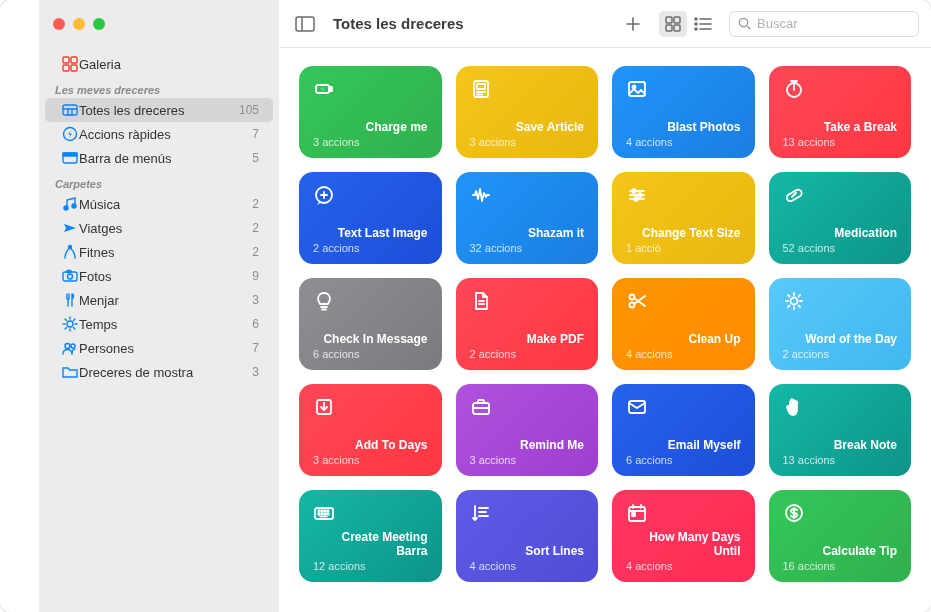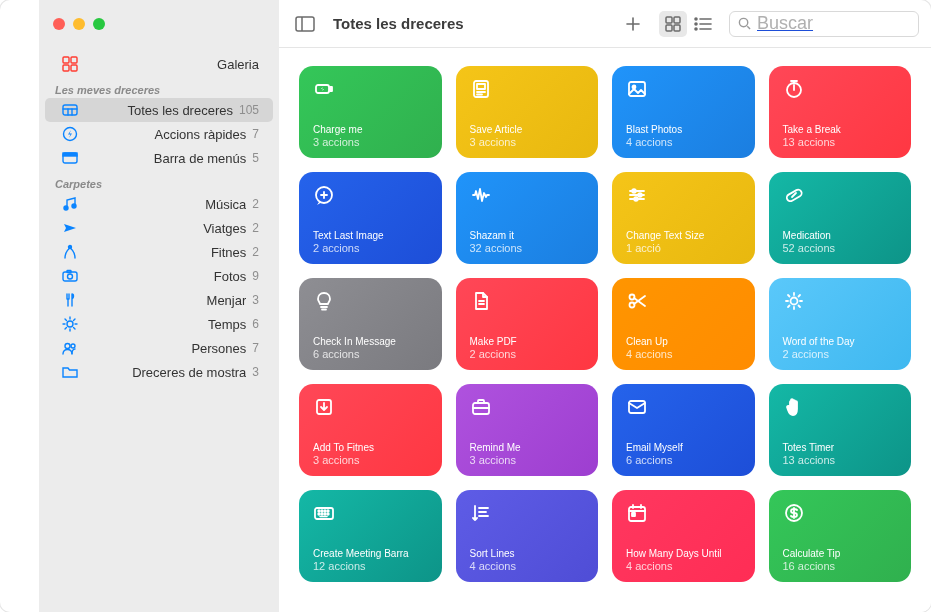--- a/index.html
+++ b/index.html
@@ -12,41 +12,41 @@
     .traffic-light { width:12px; height:12px; border-radius:50%; }
     .tl-red{background:#ff5f57;} .tl-yellow{background:#febc2e;} .tl-green{background:#28c840;}
 
     .toolbar { flex:1; display:flex; align-items:center; padding:0 12px; gap:12px; height:100%; border-bottom:1px solid #e5e5e5; }
     .toolbar .tb-icon { width:28px; height:26px; display:flex; align-items:center; justify-content:center; color:#6b6b6b; border-radius:5px;}
     .toolbar .title { font-size:15px; font-weight:600; color:#3c3c3c; margin-left:2px;}
     .toolbar .spacer { flex:1; }
     .tb-group{display:flex;gap:2px;}
     .search-wrap { display:flex; align-items:center; background:#fff; border:1px solid #d9d9d9; border-radius:6px; padding:3px 8px; width:190px; height:26px;}
     .search-wrap svg{color:#9a9a9a; flex-shrink:0;}
-    .search-wrap input { border:none; outline:none; font-size:18px; width:100%; margin-left:6px; color:#1d4ed8; background:transparent;text-decoration:underline;}
+    .search-wrap input { border:none; outline:none; font-size:13px; width:100%; margin-left:6px; color:#ec4899; background:transparent;}
     .search-wrap input::placeholder{color:#b0b0b0;}
 
     
     .split { flex:1; display:flex; min-height:0; }
 
     
     .sidebar { width:240px; background:#ececec; padding:4px 0 10px 0; overflow-y:auto; font-size:13px;}
-    .sb-item { display:flex; align-items:center; padding:3px 14px 3px 16px; gap:6px; color:#333; border-radius:5px; margin:0 6px;text-align:right;}
+    .sb-item { display:flex; align-items:center; padding:3px 14px 3px 16px; gap:0; color:#333; border-radius:5px; margin:0 6px;}
     .sb-item.selected { background:#d6d6d6; }
     .sb-icon{width:18px;height:18px;display:flex;align-items:center;justify-content:center;color:#0a84ff;flex-shrink:0;}
     .sb-label{flex:1;white-space:nowrap;overflow:hidden;text-overflow:ellipsis;}
     .sb-count{color:#8e8e8e;font-size:12px;}
     .sb-header{font-size:11px;font-weight:600;color:#8a8a8a;padding:8px 16px 2px 16px;font-style:italic;}
 
     
     .content { flex:1; overflow:auto; padding:18px 20px; background:#fff;}
     .grid { display:grid; grid-template-columns: repeat(4, 1fr); gap:14px; }
     .card { border-radius:14px; padding:12px 14px 10px 14px; color:#fff; height:92px; display:flex; flex-direction:column; justify-content:space-between; cursor:pointer;}
     .card-icon{width:22px;height:22px;display:flex;align-items:center;justify-content:center;}
-    .card-title{font-size:10px;font-weight:400;line-height:1.15;}
+    .card-title{font-size:12px;font-weight:700;line-height:1.15;text-align:right;}
     .card-sub{font-size:11px;opacity:0.78;margin-top:1px;}
     .card-bottom{display:flex;flex-direction:column;}
 
     
     .g-green{background:linear-gradient(135deg,#34c759,#30b04e);}
     .g-yellow{background:linear-gradient(135deg,#f5c518,#e8b80f);}
     .g-blue{background:linear-gradient(135deg,#2094fa,#1b7ee0);}
     .g-red{background:linear-gradient(135deg,#ff4757,#ff3742);}
     .g-darkblue{background:linear-gradient(135deg,#2563eb,#1d4ed8);}
     .g-teal{background:linear-gradient(135deg,#14b8a6,#0d9488);}
@@ -423,21 +423,21 @@
             </div>
           </div>
           <div class="card g-red">
             <div class="card-icon">
               <svg width="22" height="22" viewBox="0 0 22 22" fill="none" stroke="white" stroke-width="1.8" stroke-linecap="round" stroke-linejoin="round">
                 <rect x="4" y="4" width="14" height="14" rx="2"></rect>
                 <path d="M11 7 L11 13 M8 11 L11 14 L14 11"></path>
               </svg>
             </div>
             <div class="card-bottom">
-              <div class="card-title">Add To Fitnes</div>
+              <div class="card-title">Add To Days</div>
               <div class="card-sub">3 accions</div>
             </div>
           </div>
           <div class="card g-purple">
             <div class="card-icon">
               <svg width="22" height="22" viewBox="0 0 22 22" fill="none" stroke="white" stroke-width="1.8" stroke-linecap="round" stroke-linejoin="round">
                 <rect x="3" y="7" width="16" height="11" rx="2"></rect>
                 <path d="M8 7 L8 5 C8 4 9 4 9 4 L13 4 C13 4 14 4 14 5 L14 7"></path>
                 <line x1="3" y1="12" x2="19" y2="12"></line>
               </svg>
@@ -459,21 +459,21 @@
               <div class="card-sub">6 accions</div>
             </div>
           </div>
           <div class="card g-teal">
             <div class="card-icon">
               <svg width="22" height="22" viewBox="0 0 22 22" fill="none" stroke="white" stroke-width="1.8" stroke-linecap="round" stroke-linejoin="round">
                 <path d="M7 11 L7 6 C7 5 8 5 8 6 L8 10 M8 10 L8 4 C8 3 10 3 10 4 L10 10 M10 10 L10 5 C10 4 12 4 12 5 L12 10 M12 10 L12 6 C12 5 14 5 14 6 L14 13 C14 17 12 19 10 19 C8 19 6 17 5 14 L4 11 C4 10 6 9 7 11 Z" fill="white" stroke="white"></path>
               </svg>
             </div>
             <div class="card-bottom">
-              <div class="card-title">Totes Timer</div>
+              <div class="card-title">Break Note</div>
               <div class="card-sub">13 accions</div>
             </div>
           </div>
           <div class="card g-teal">
             <div class="card-icon">
               <svg width="22" height="22" viewBox="0 0 22 22" fill="none" stroke="white" stroke-width="1.8" stroke-linecap="round" stroke-linejoin="round">
                 <rect x="2" y="6" width="18" height="11" rx="2"></rect>
                 <circle cx="6" cy="9" r="0.8" fill="white"></circle>
                 <circle cx="9" cy="9" r="0.8" fill="white"></circle>
                 <circle cx="12" cy="9" r="0.8" fill="white"></circle>

